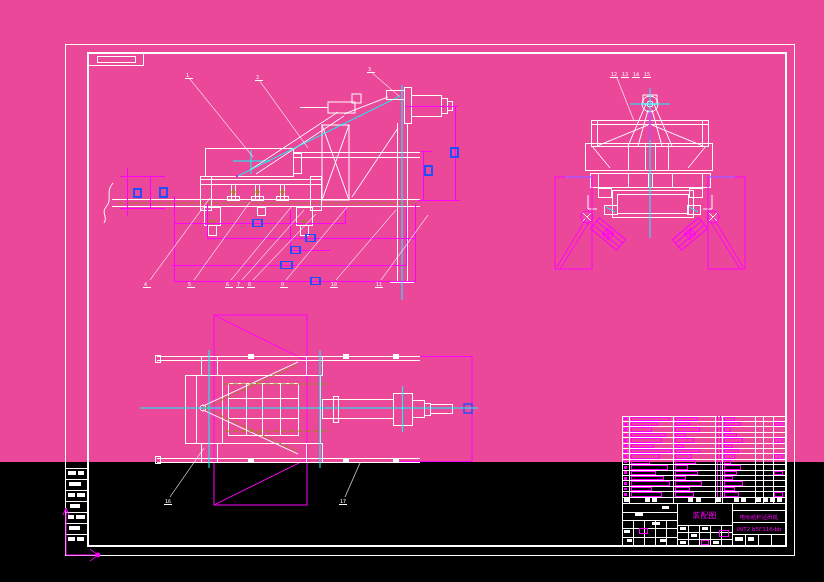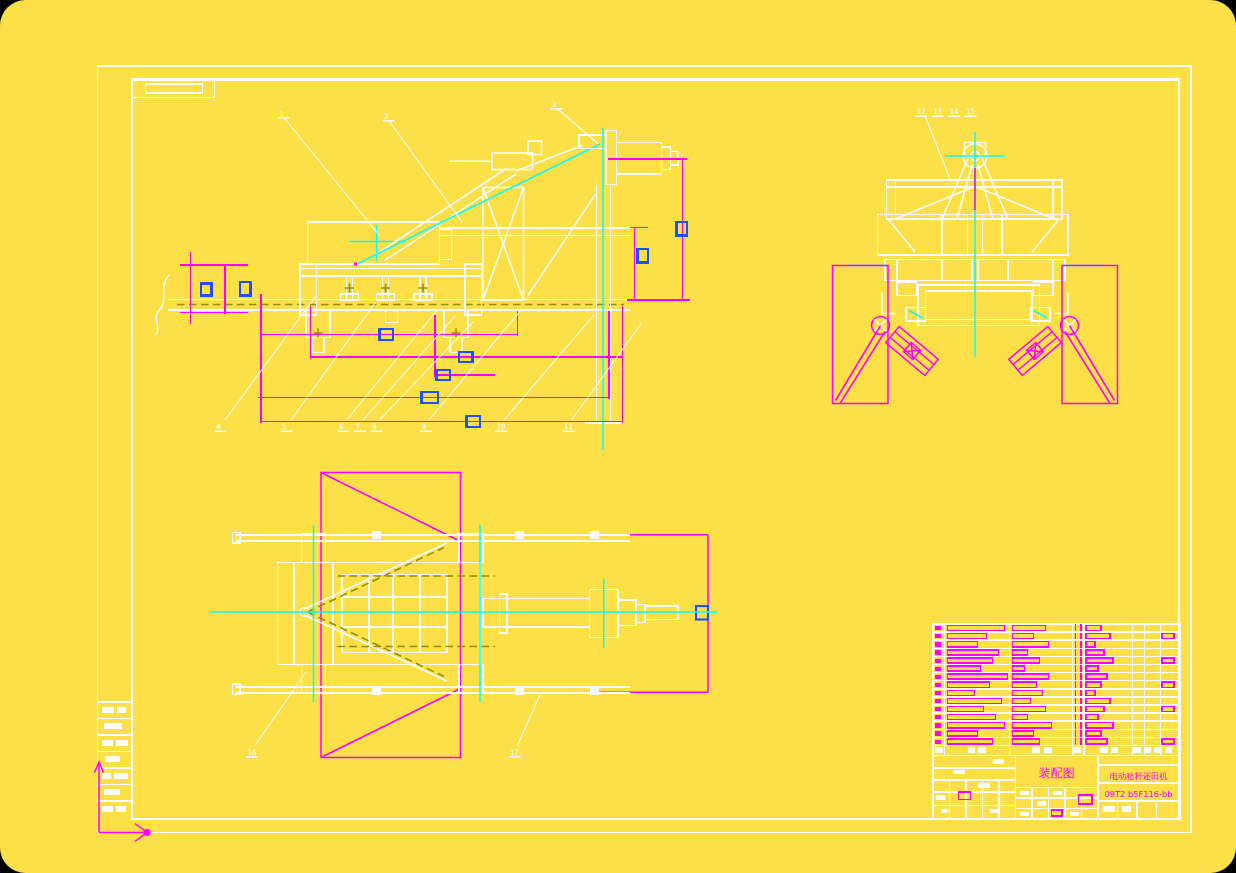--- a/index.html
+++ b/index.html
@@ -1,17 +1,17 @@
 <!DOCTYPE html>
 <html><head>
 <meta charset="utf-8">
 <style>
   html,body{margin:0;padding:0;background:#000;width:824px;height:582px;overflow:hidden;
     font-family:"DejaVu Sans", sans-serif;}
-  #stage{position:relative;width:824px;height:582px;background:#fde047;border-radius:17px;}
+  #stage{position:relative;width:824px;height:462px;background:#ec4899;}
   svg{position:absolute;left:0;top:0;}
   .w{stroke:#ffffff;stroke-width:1;fill:none}
   .w2{stroke:#ffffff;stroke-width:1.8;fill:none}
   .wf{fill:#ffffff;stroke:none}
   .m{stroke:#ff00ff;stroke-width:1;fill:none}
   .mf{fill:#ff00ff;stroke:none}
   .c{stroke:#00ffff;stroke-width:1;fill:none}
   .o{stroke:#8f8f00;stroke-width:1;fill:none;stroke-dasharray:5,3}
   .ot{stroke:#8f8f00;stroke-width:1;fill:none}
   .b{stroke:#1e50ff;stroke-width:1.4;fill:none}

